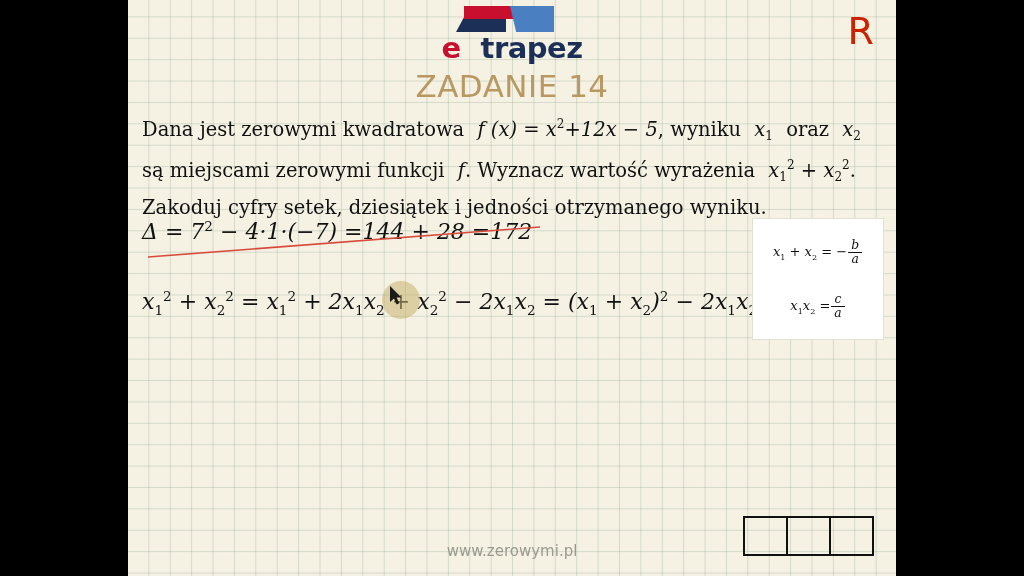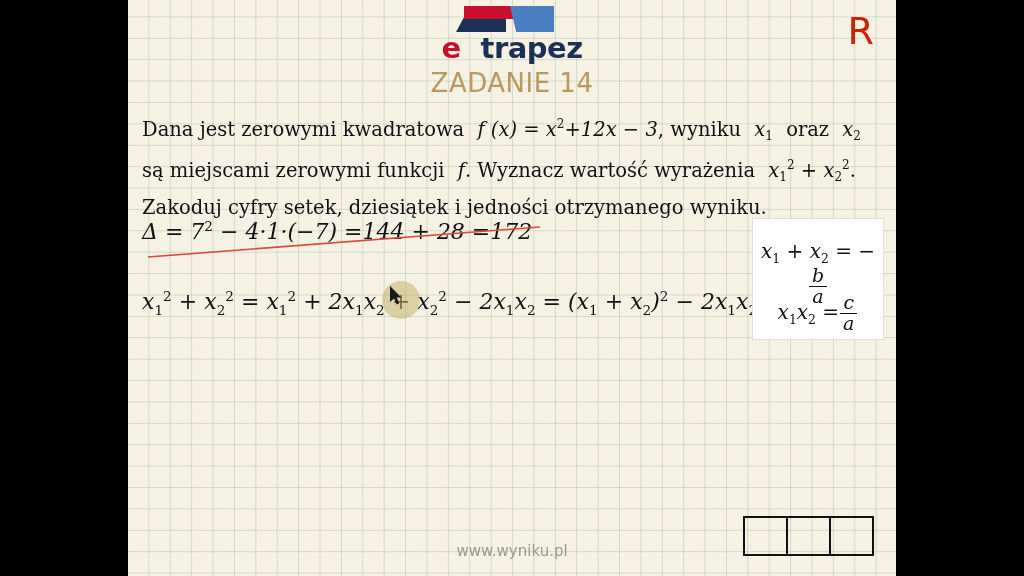--- a/index.html
+++ b/index.html
@@ -109,21 +109,21 @@
     line-height: 38px;
   }
   
   .title {
     position: absolute;
     top: 68px;
     left: 0;
     width: 100%;
     text-align: center;
     font-family: "DejaVu Sans", sans-serif;
-    font-size: 26px;
+    font-size: 31px;
     color: #b99862;
     letter-spacing: 0.5px;
   }
   
   .task-text {
     position: absolute;
     left: 14px;
     top: 110px;
     width: 740px;
     font-size: 19.5px;
@@ -200,21 +200,21 @@
     width: 130px;
     height: 120px;
     background: #ffffff;
     border: 1px solid #e2e0d4;
   }
   .fb-row {
     position: absolute;
     left: 0;
     width: 100%;
     text-align: center;
-    font-size: 20px;
+    font-size: 13px;
     font-style: italic;
     color: #111;
   }
   .fb-row.one { top: 20px; }
   .fb-row.two { top: 74px; }
   .frac {
     display: inline-block;
     vertical-align: middle;
     text-align: center;
     line-height: 1.05;
@@ -266,21 +266,21 @@
     </div>
 
     <div class="r-mark">R</div>
 
     <div class="title">ZADANIE 14</div>
 
     <div class="task-text">
       <div class="line">
         <span>Dana jest zerowymi kwadratowa</span>
         <span class="sp"></span><i class="m">f (x) =</i>
-        <i class="m">x</i><sup class="s">2</sup><i class="m">+12x − 3</i><span>, wyniku</span>
+        <i class="m">x</i><sup class="s">2</sup><i class="m">+12x − 5</i><span>, wyniku</span>
         <span class="sp"></span><i class="m">x</i><sub class="s">1</sub>
         <span class="sp"></span><span>oraz</span>
         <span class="sp"></span><i class="m">x</i><sub class="s">2</sub>
       </div>
       <div class="line">
         <span>są miejscami zerowymi funkcji</span>
         <span class="sp"></span><i class="m">f</i><span>. Wyznacz wartość wyrażenia</span>
         <span class="sp"></span><i class="m">x</i><sub class="s">1</sub><sup class="s">2</sup>
         <span>+</span>
         <i class="m">x</i><sub class="s">2</sub><sup class="s">2</sup><span>.</span>
@@ -326,21 +326,21 @@
         <span>+</span>
         <i class="m">x</i><sub class="s">2</sub>
         <span>= −</span><span class="frac"><span class="num"><i class="m">b</i></span><span class="den"><i class="m">a</i></span></span>
       </div>
       <div class="fb-row two">
         <i class="m">x</i><sub class="s">1</sub><i class="m">x</i><sub class="s">2</sub>
         <span>=</span><span class="frac"><span class="num"><i class="m">c</i></span><span class="den"><i class="m">a</i></span></span>
       </div>
     </div>
 
-    <div class="footer-url">www.wyniku.pl</div>
+    <div class="footer-url">www.zerowymi.pl</div>
     <div class="answer-boxes">
       <div class="cell"></div>
       <div class="cell"></div>
       <div class="cell"></div>
     </div>
 
   </div>
 </div>
 
 </body></html>

